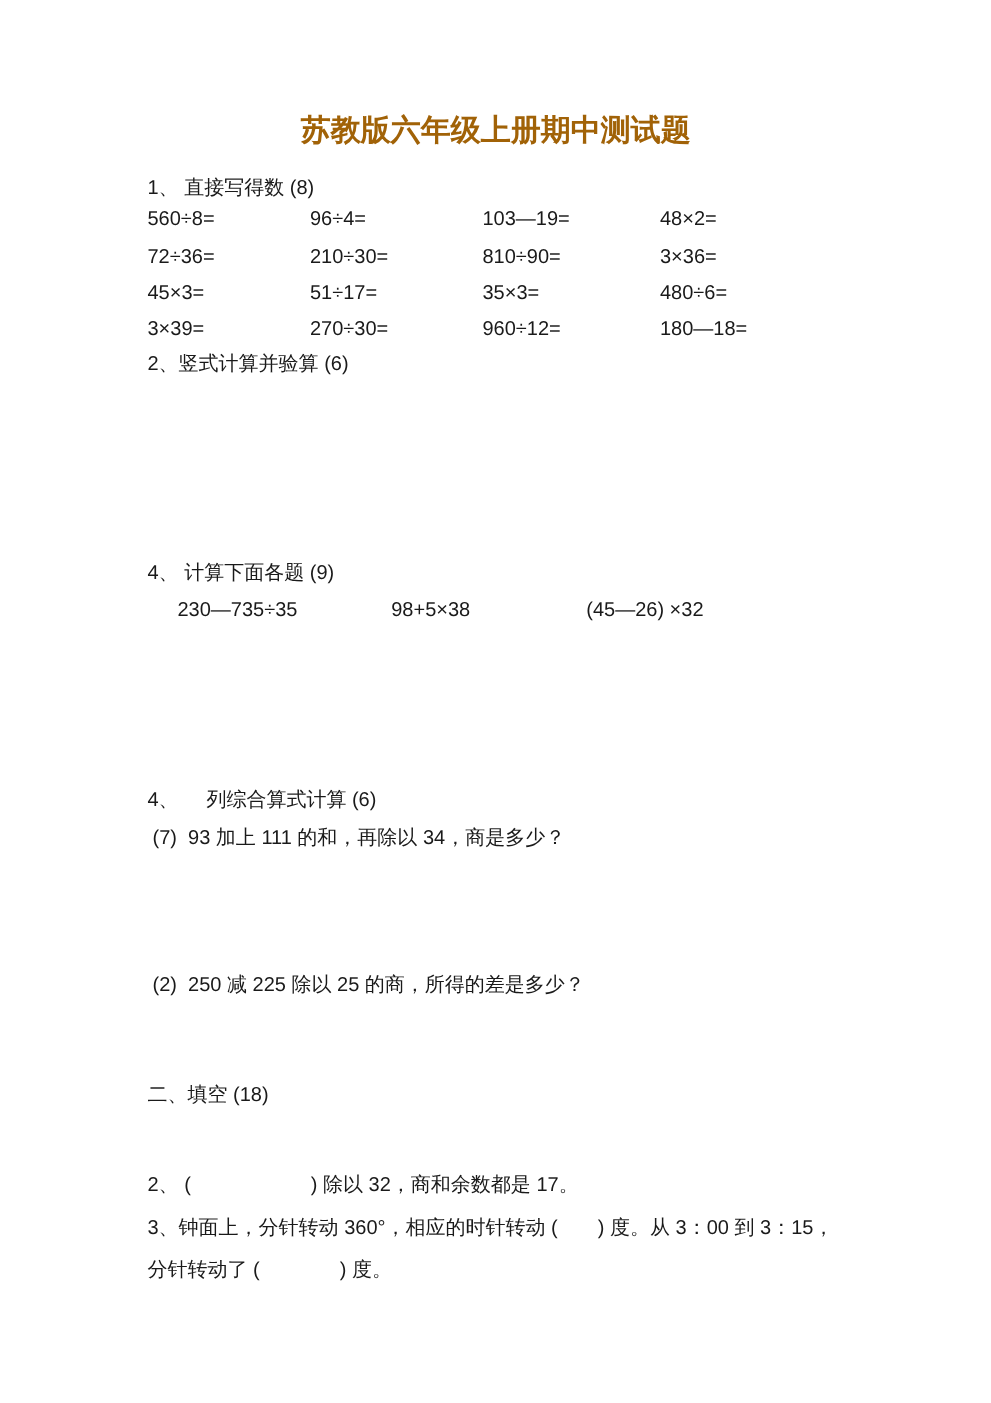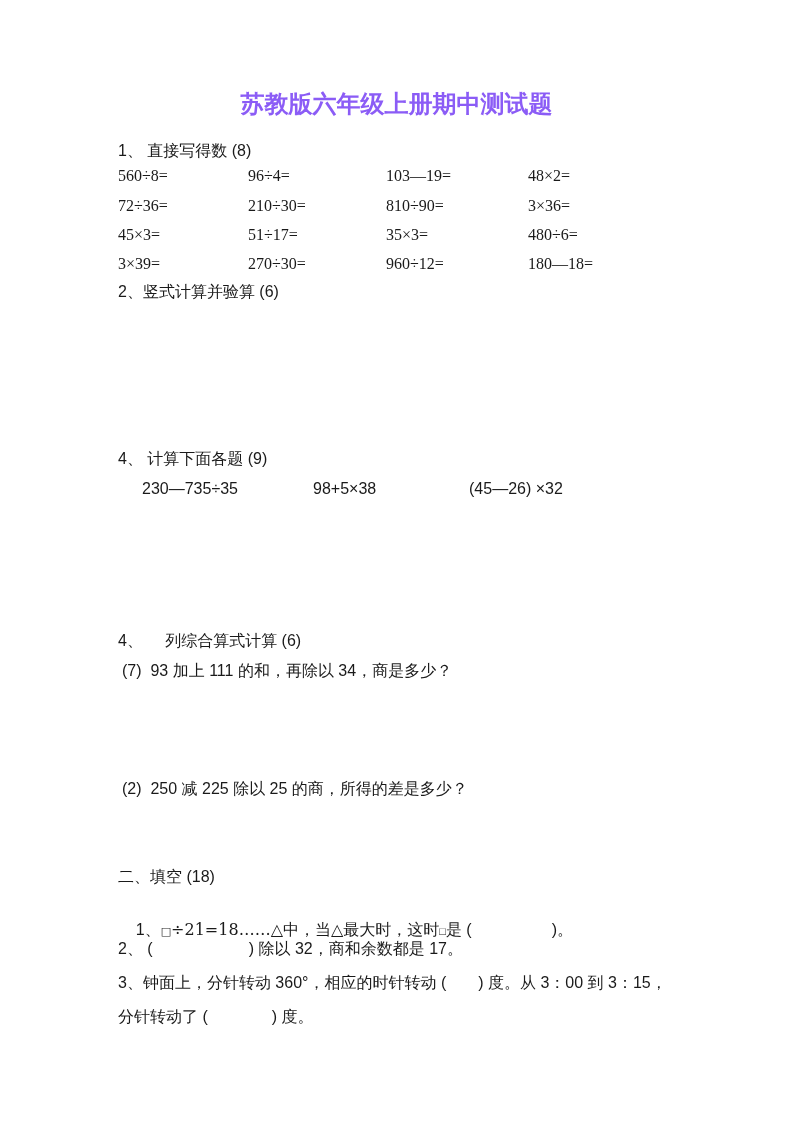--- a/index.html
+++ b/index.html
@@ -19,36 +19,35 @@
   }
   .title {
     position: absolute;
     left: 0;
     right: 0;
     top: 88px;
     margin: 0;
     text-align: center;
     font-size: 24px;
     font-weight: bold;
-    color: #8b5cf6;
+    color: #a16207;
   }
   .line {
     position: absolute;
     left: 118px;
     line-height: 21px;
     white-space: pre-wrap;
   }
   .indent1 {
     left: 122px;
   }
   .row4 {
     display: grid;
     grid-template-columns: 130px 138px 142px auto;
     width: 560px;
-    font-family: Liberation Serif, serif;
   }
   .row2col {
     display: grid;
     grid-template-columns: 218px auto;
     width: 560px;
   }
   .row3col {
     display: grid;
     grid-template-columns: 171px 156px auto;
     width: 560px;
@@ -103,21 +102,18 @@
     <span>98+5×38</span>
     <span>(45—26) ×32</span>
   </div>
 
   <div class="line" style="top:630px">4、     列综合算式计算 (6)</div>
   <div class="line indent1" style="top:660px">(7)  93 加上 111 的和，再除以 34，商是多少？</div>
   <div class="line indent1" style="top:778px">(2)  250 减 225 除以 25 的商，所得的差是多少？</div>
 
   <div class="line" style="top:866px">二、填空 (18)</div>
 
-  <div class="line" style="top:898px">
-    <span>1、</span><span class="sq serif">□</span><span class="serif">÷21=18……</span><span>△中，当△最大时，这时</span><span class="sq">□</span><span>是 (　　　　　)。</span>
-  </div>
 
   <div class="line" style="top:938px">2、 (　　　　　　) 除以 32，商和余数都是 17。</div>
   <div class="line" style="top:972px">3、钟面上，分针转动 360°，相应的时针转动 (　　) 度。从 3：00 到 3：15，</div>
   <div class="line" style="top:1006px">分针转动了 (　　　　) 度。</div>
 
 </div>
 
 </body></html>

